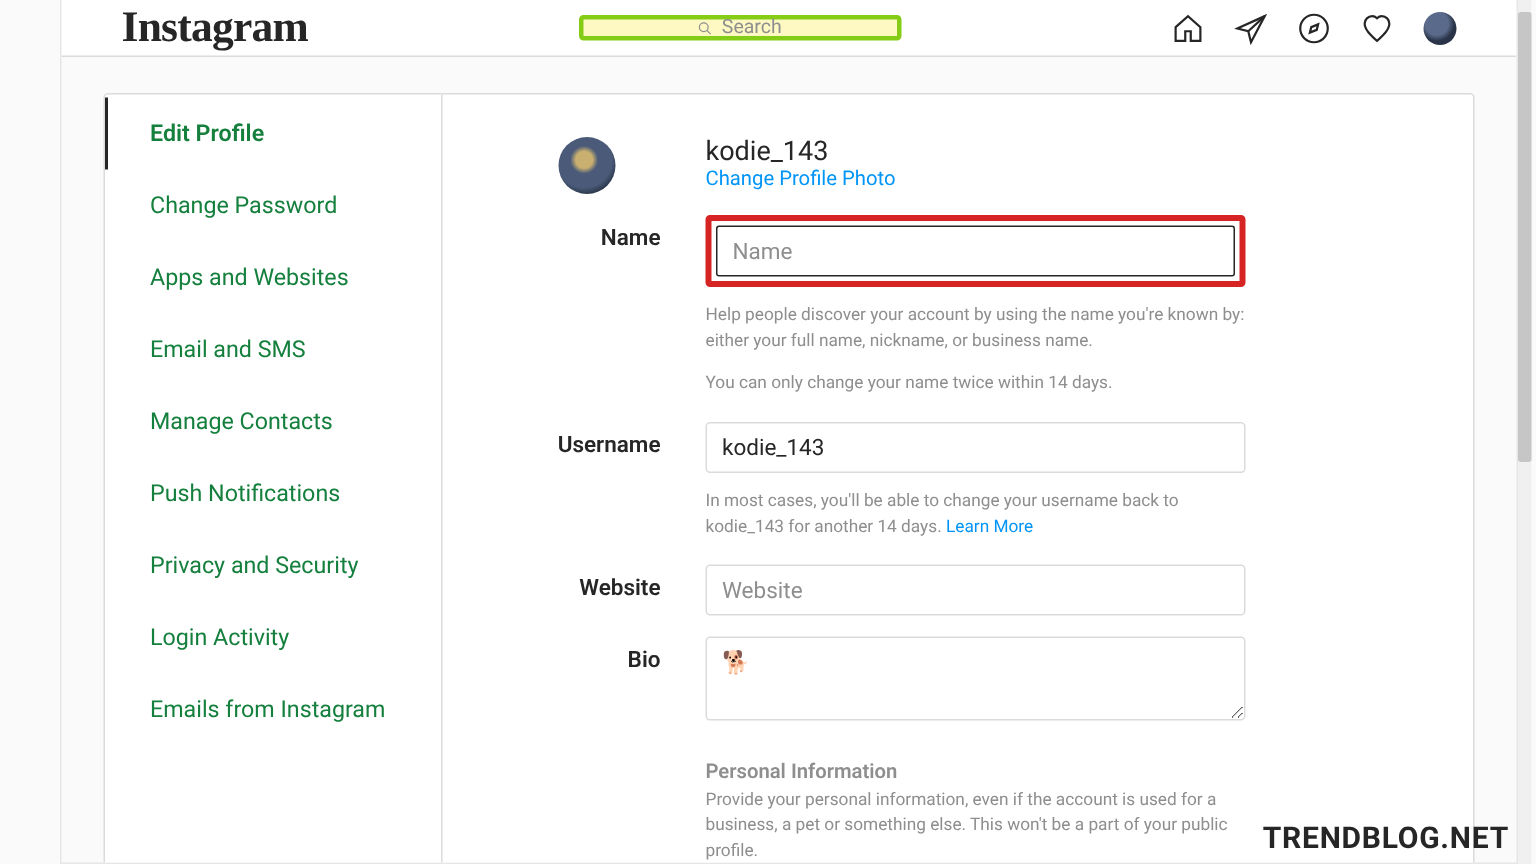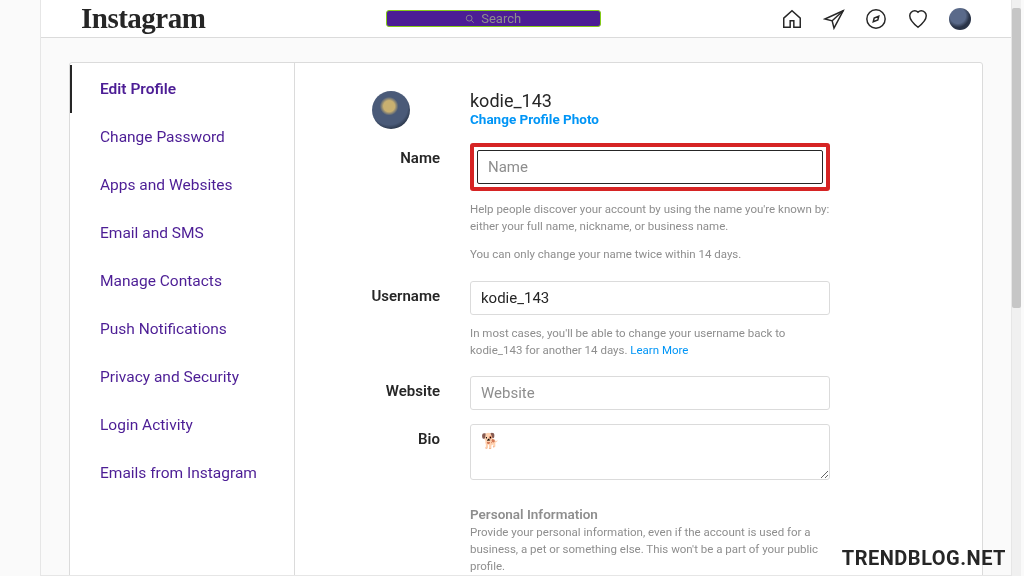--- a/index.html
+++ b/index.html
@@ -34,22 +34,22 @@
     font-family: "Segoe Script", "Brush Script MT", cursive;
     font-size: 29px;
     font-weight: 600;
     color: #262626;
     letter-spacing: -0.5px;
   }
   .search-wrap {
     margin: 0 auto;
     width: 215px;
     height: 17px;
-    background: #4c1d95;
-    border: 1px solid #84cc16;
+    background: #fef9c3;
+    border: 3px solid #84cc16;
     border-radius: 3px;
     display: flex;
     align-items: center;
     justify-content: center;
     color: #8e8e8e;
     font-size: 13px;
     gap: 6px;
   }
   .search-wrap svg { width: 10px; height: 10px; }
   .nav-icons {
@@ -72,21 +72,21 @@
     overflow: hidden;
   }
   .sidebar {
     width: 225px;
     border-right: 1px solid #dbdbdb;
     padding-top: 2px;
   }
   .sidebar-item {
     padding: 15px 16px 15px 28px;
     font-size: 15.5px;
-    color: #4c1d95;
+    color: #15803d;
     cursor: pointer;
     border-left: 2px solid transparent;
   }
   .sidebar-item.active {
     border-left: 2px solid #262626;
     font-weight: 600;
   }
   .main {
     flex: 1;
     padding: 28px 60px 0 0;
@@ -106,21 +106,21 @@
     color: #262626;
   }
   .row .field { flex: 1; max-width: 360px; }
   .profile-row .label { padding-top: 0; }
   .profile-pic {
     width: 38px; height: 38px; border-radius: 50%;
     background: radial-gradient(circle at 45% 40%, #c9b070 0 18%, #4a5a78 30% 60%, #1f2a3a 80% 100%);
     margin-left: auto; margin-right: 30px;
   }
   .username-disp { font-size: 18px; color: #262626; line-height: 1.1; }
-  .change-photo { color: #0095f6; font-weight: 700; font-size: 13.5px; cursor: pointer; }
+  .change-photo { color: #0095f6; font-weight: 400; font-size: 13.5px; cursor: pointer; }
   input.text, textarea.text {
     width: 100%;
     border: 1px solid #dbdbdb;
     border-radius: 3px;
     padding: 7px 10px;
     font-size: 15px;
     color: #262626;
     background: #fff;
     font-family: inherit;
   }

